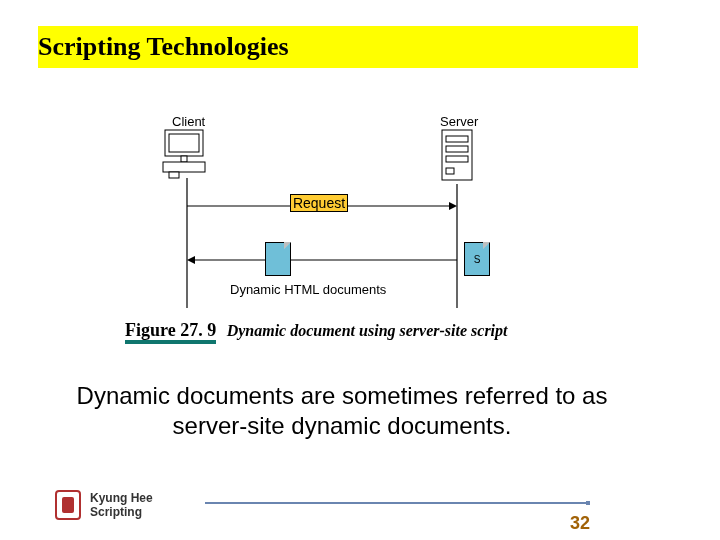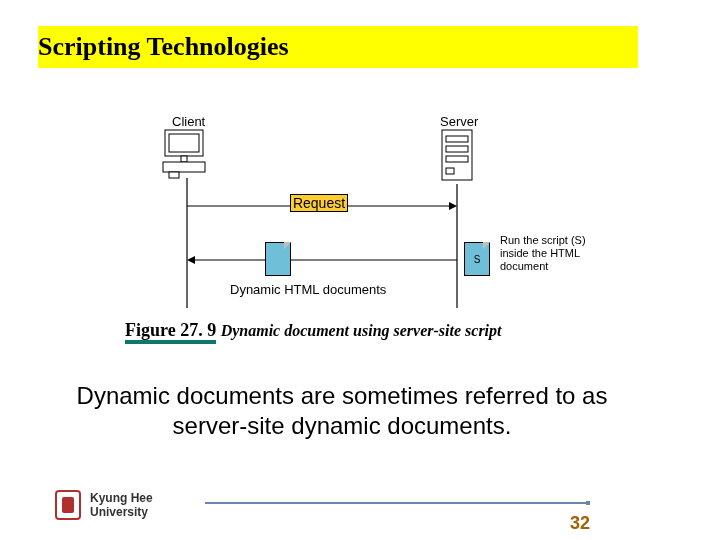--- a/index.html
+++ b/index.html
@@ -25,21 +25,21 @@
   .doc { position: absolute; width: 26px; height: 34px; }
   .doc .page { position: absolute; left:0; top:0; width:26px; height:34px; background:#6fbfd8; border:1px solid #000; }
   .doc .fold { position: absolute; right:0; top:0; width:0; height:0; border-left:7px solid #fff; border-bottom:7px solid transparent; }
   .doc .fold2 { position: absolute; right:0; top:0; width:0; height:0; border-left:7px solid #000; border-bottom:7px solid transparent; opacity:.25; }
   .doc .letter { position:absolute; left:0; top:0; width:100%; height:100%; display:flex; align-items:center; justify-content:center; font-size:10px; }
 
   .annotation { position:absolute; font-size:11px; line-height:1.2; color:#000; }
 
   .caption { position:absolute; left:125px; top:320px; width:470px; }
   .caption .figno { font-family: 'Times New Roman', Georgia, serif; font-size:18px; font-weight:bold; border-bottom:4px solid #0f766e; }
-  .caption .figtitle { font-family: 'Times New Roman', Georgia, serif; font-size:16px; font-style:italic; font-weight:bold; margin-left:0; }
+  .caption .figtitle { font-family: 'Times New Roman', Georgia, serif; font-size:16px; font-style:italic; font-weight:bold; margin-left:6px; }
 
   .summary-box {
     position:absolute; left:42px; top:356px; width:600px; height:110px;
     background:#fff; display:flex; align-items:center; justify-content:center; text-align:center;
     font-size:24px; line-height:1.25; padding:10px 26px;
   }
 
   .footer { position:absolute; left:0; bottom:0; width:620px; height:50px; }
   .footer-rule { position:absolute; left:205px; right:30px; top:12px; height:2px; background:#6a85b0; }
   .footer-rule::after{ content:""; position:absolute; right:0; top:-1px; width:4px; height:4px; background:#6a85b0; }
@@ -109,39 +109,34 @@
     </div>
     <div class="dia-label" style="left:110px; top:168px;">Dynamic HTML documents</div>
 
     <div class="doc" style="left:344px; top:128px;">
       <div class="page"></div>
         <div class="fold"></div>
         <div class="fold2"></div>
       <div class="letter">S</div>
     </div>
 
-    <div class="annotation" style="left:380px; top:120px;">
-      <div>Run the script (S)</div>
-      <div>inside the HTML</div>
-      <div>document</div>
-    </div>
   </div>
 
   <div class="caption">
     <span class="figno">Figure 27. 9</span>
     <span class="figtitle">Dynamic document using server-site script</span>
   </div>
 
   <div class="summary-box">
     <span>Dynamic documents are sometimes referred to as server-site dynamic documents.</span>
   </div>
 
   <div class="footer">
     <div class="logo-badge"></div>
     <div class="uni">
       <div>Kyung Hee</div>
-      <div>University</div>
+      <div>Scripting</div>
     </div>
     <div class="footer-rule"></div>
     <div class="pagenum">32</div>
   </div>
 
 </div>
 
 </body></html>

